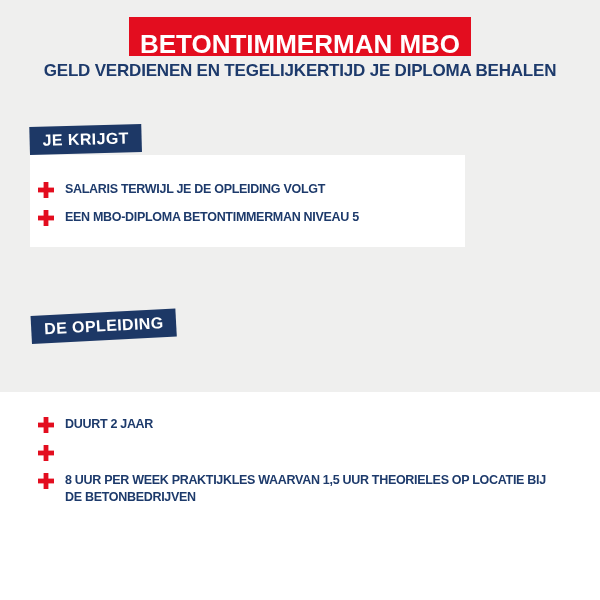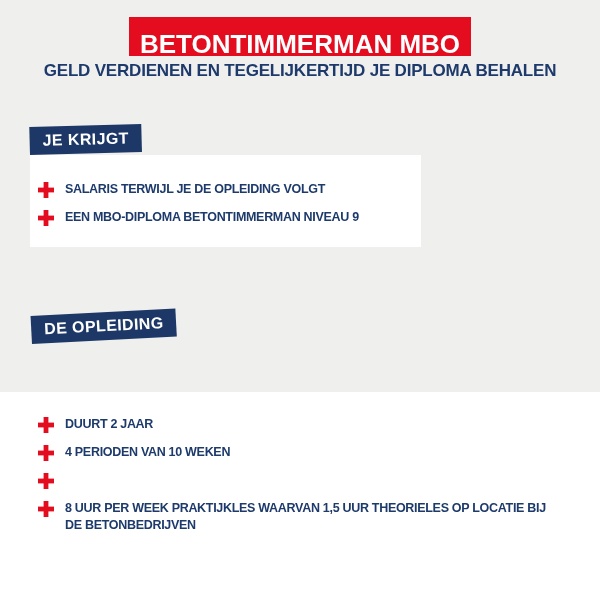--- a/index.html
+++ b/index.html
@@ -65,21 +65,21 @@
     transform-origin:left bottom;
   }
   
   .panel{
     position:absolute;
     background:#ffffff;
     z-index:1;
   }
   .panel-1{
     left:30px;top:155px;
-    width:391px;height:92px;
+    width:435px;height:92px;
     padding:26px 0 0 8px;
     box-sizing:border-box;
   }
   .panel-2{
     left:0;top:348px;
     width:600px;height:227px;
     padding:24px 0 0 38px;
     box-sizing:border-box;
     margin-top:44px;
   }
@@ -124,45 +124,38 @@
             <rect x="0" y="5.6" width="16" height="4.8" fill="#e30d1f"></rect>
           </svg>
         <span class="item-label">SALARIS TERWIJL JE DE OPLEIDING VOLGT</span>
       </div>
 
       <div class="item-row">
         <svg class="plus-icon" viewBox="0 0 16 16">
             <rect x="5.6" y="0" width="4.8" height="16" fill="#e30d1f"></rect>
             <rect x="0" y="5.6" width="16" height="4.8" fill="#e30d1f"></rect>
           </svg>
-        <span class="item-label">EEN MBO-DIPLOMA BETONTIMMERMAN NIVEAU 9</span>
+        <span class="item-label">EEN MBO-DIPLOMA BETONTIMMERMAN NIVEAU 5</span>
       </div>
 
     </div>
   </div>
 
   <div class="badge badge-2">DE OPLEIDING</div>
   <div class="panel panel-2">
     <div class="item-list">
 
       <div class="item-row">
         <svg class="plus-icon" viewBox="0 0 16 16">
             <rect x="5.6" y="0" width="4.8" height="16" fill="#e30d1f"></rect>
             <rect x="0" y="5.6" width="16" height="4.8" fill="#e30d1f"></rect>
           </svg>
         <span class="item-label">DUURT 2 JAAR</span>
       </div>
 
-      <div class="item-row">
-        <svg class="plus-icon" viewBox="0 0 16 16">
-            <rect x="5.6" y="0" width="4.8" height="16" fill="#e30d1f"></rect>
-            <rect x="0" y="5.6" width="16" height="4.8" fill="#e30d1f"></rect>
-          </svg>
-        <span class="item-label">4 PERIODEN VAN 10 WEKEN</span>
-      </div>
 
 
       <div class="item-row">
         <svg class="plus-icon" viewBox="0 0 16 16">
             <rect x="5.6" y="0" width="4.8" height="16" fill="#e30d1f"></rect>
             <rect x="0" y="5.6" width="16" height="4.8" fill="#e30d1f"></rect>
           </svg>
       </div>
 
       <div class="item-row">

